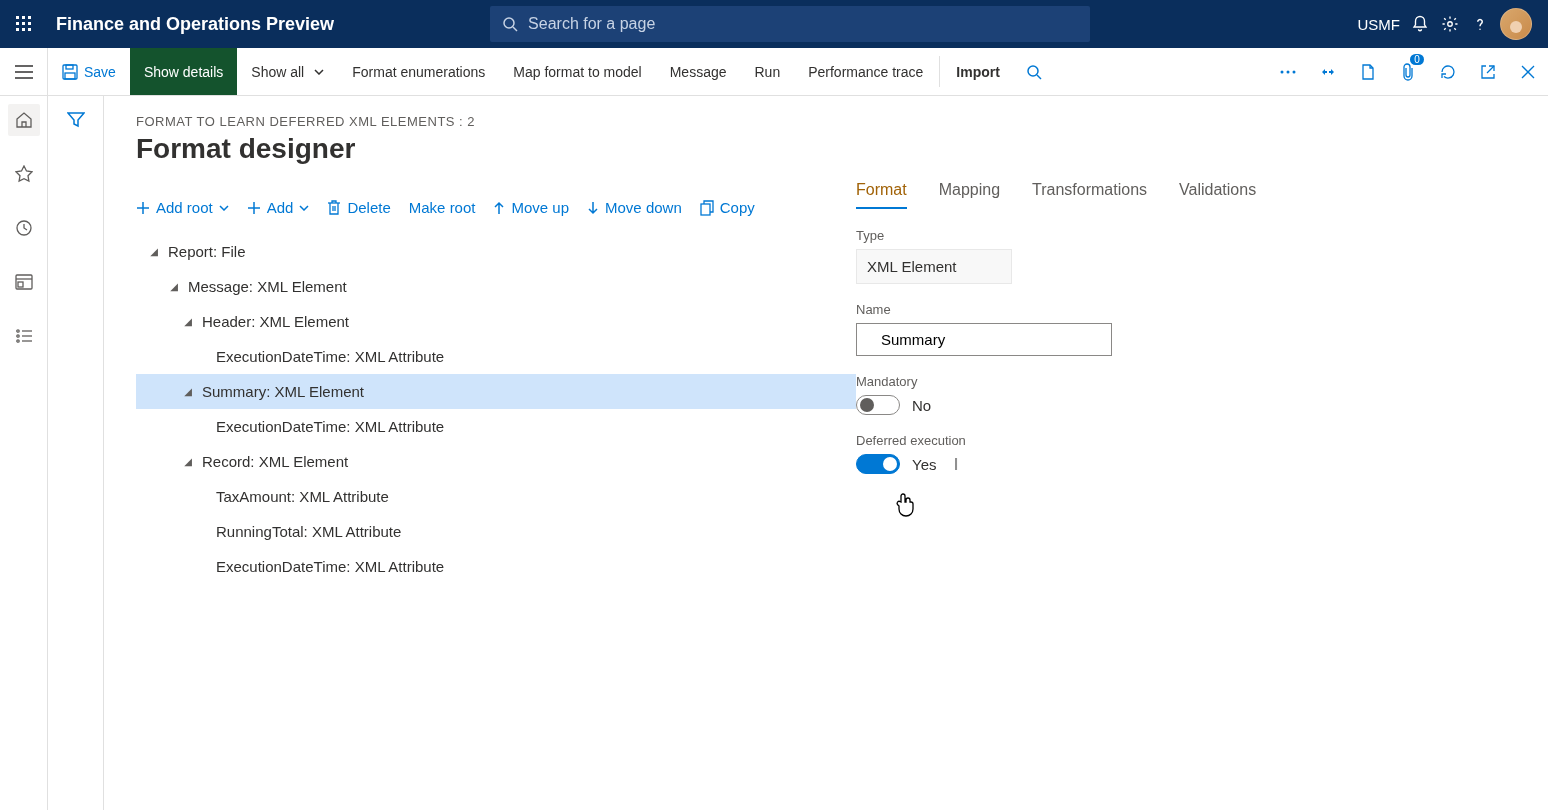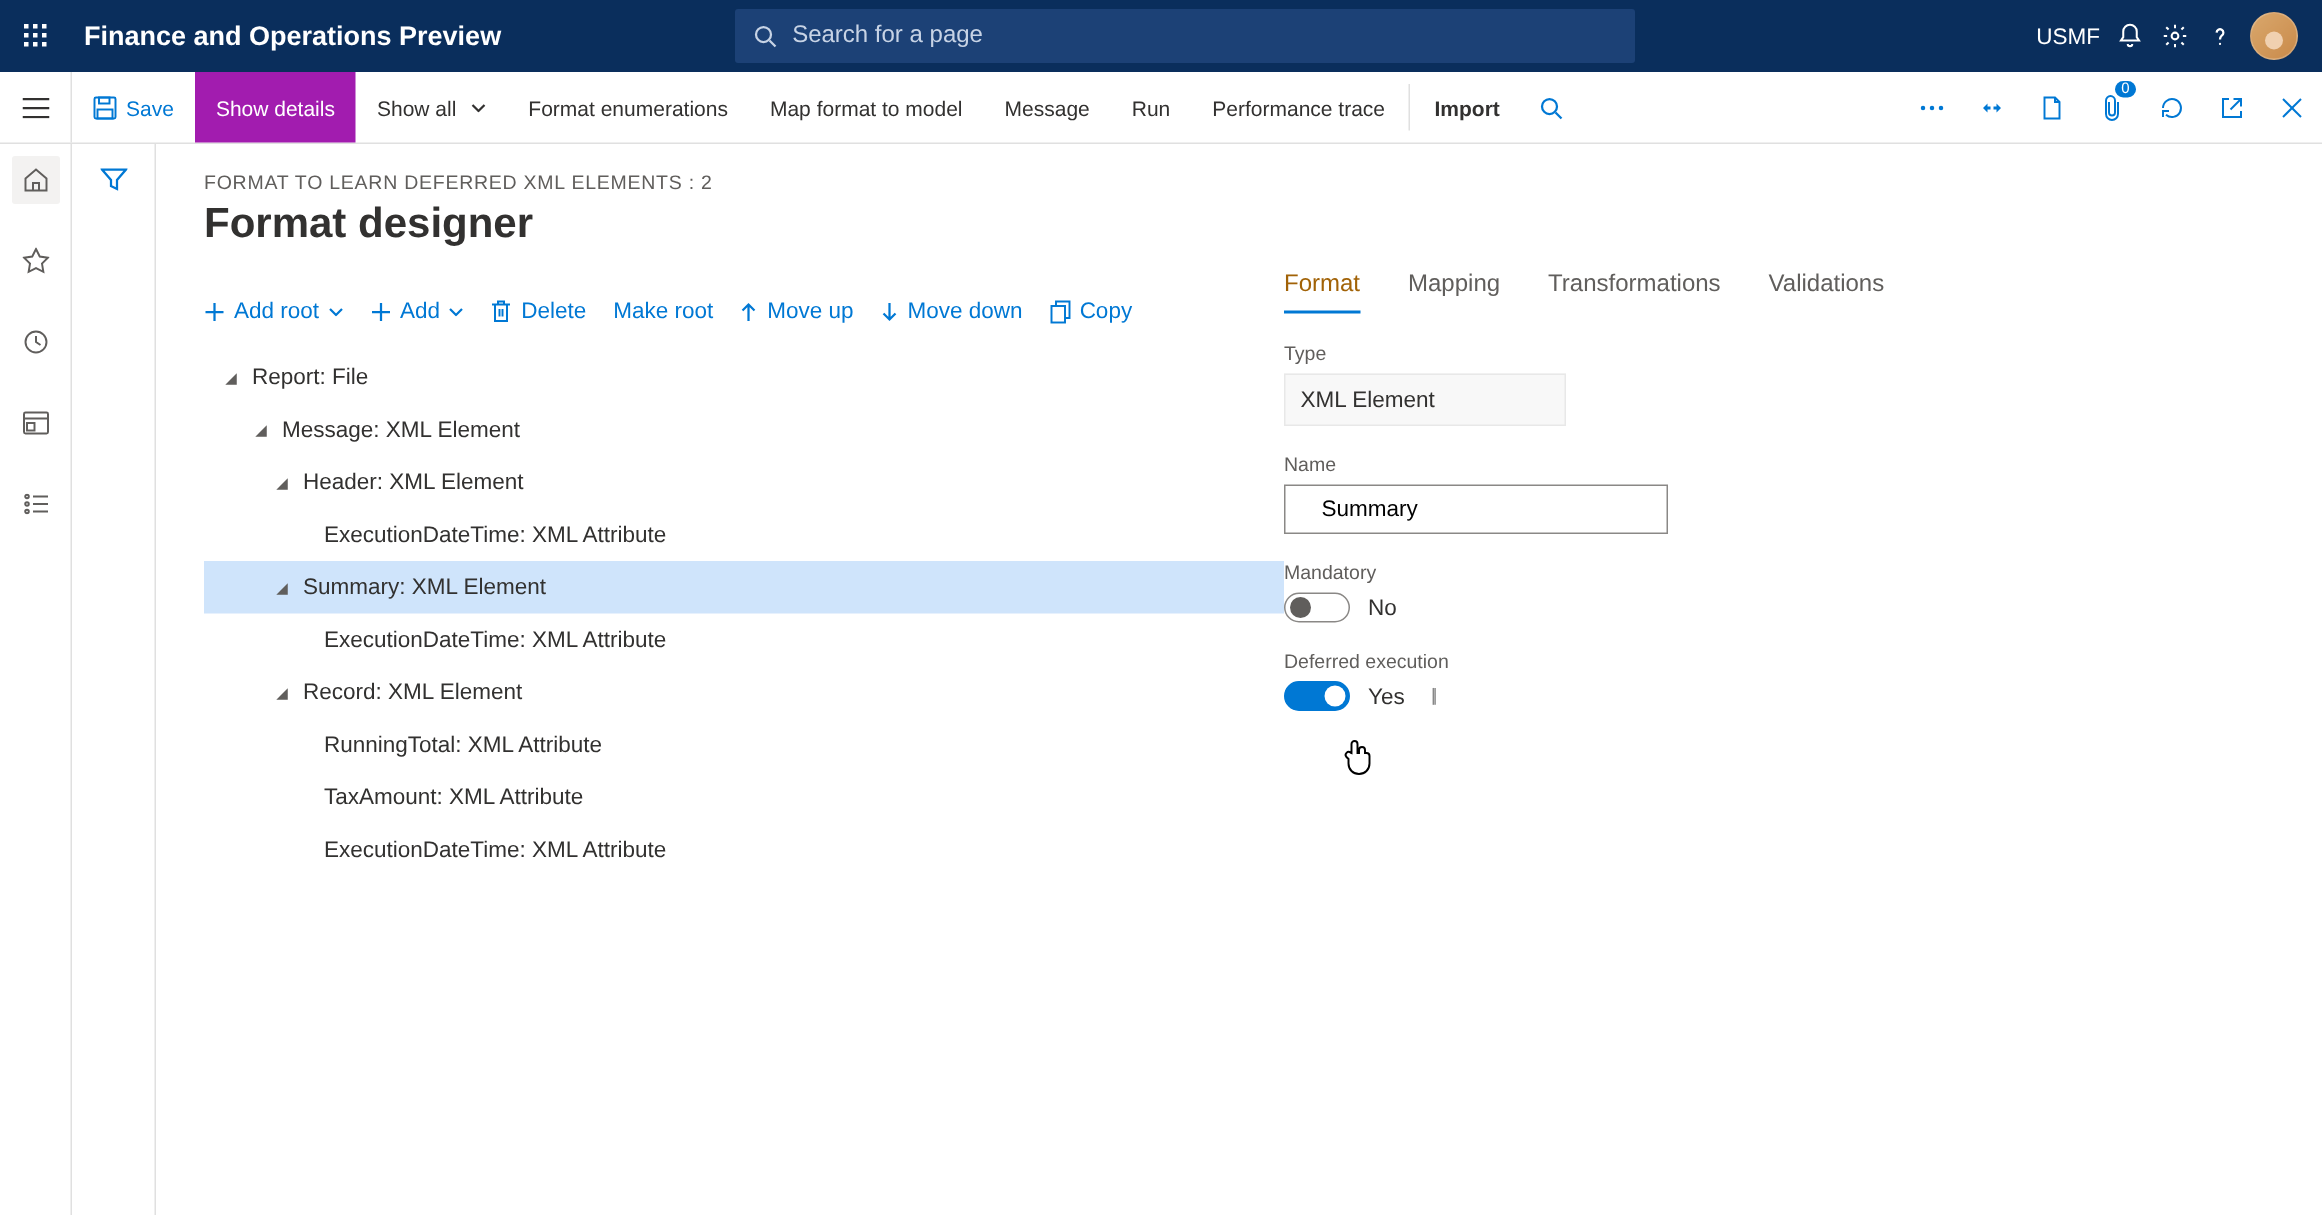--- a/index.html
+++ b/index.html
@@ -18,21 +18,21 @@
 .topbar .right .txt { font-size: 15px; }
 .topbar .right .icon { width: 20px; height: 20px; display:flex; align-items:center; justify-content:center; cursor:pointer; }
 .topbar .avatar { width: 32px; height: 32px; border-radius: 50%; background: linear-gradient(135deg,#d9a76c,#c98a4a); border: 1px solid #fff3; overflow:hidden; display:flex; align-items:flex-end; justify-content:center;}
 .topbar .avatar .head { width:12px; height:12px; border-radius:50%; background:#f0d0b0; position:relative; top:-6px;}
 
 
 .cmdbar { height: 48px; border-bottom: 1px solid #e0e0e0; display:flex; align-items:stretch; background:#fff; }
 .cmdbar .hamburger { width: 48px; display:flex; align-items:center; justify-content:center; border-right: 1px solid #e0e0e0; cursor:pointer;}
 .cmdbar .cmd { display:flex; align-items:center; padding: 0 14px; cursor:pointer; color:#323130; gap:6px; }
 .cmdbar .cmd.save { color:#0078d4; }
-.cmdbar .cmd.primary { background:#a21caf; color:#fff; }
+.cmdbar .cmd.primary { background:#14532d; color:#fff; }
 .cmdbar .cmd .chev { margin-left:4px; }
 .cmdbar .divider { width:1px; background:#e0e0e0; margin: 8px 2px; }
 .cmdbar .flex { flex:1; }
 .cmdbar .iconbtn { width:40px; display:flex; align-items:center; justify-content:center; cursor:pointer; color:#0078d4; position:relative;}
 .cmdbar .badge { position:absolute; top:6px; right:4px; background:#0078d4; color:#fff; border-radius:8px; font-size:10px; padding:0 4px; min-width:14px; text-align:center;}
 
 
 .leftrail { position: fixed; top: 96px; left: 0; width: 48px; bottom: 0; border-right: 1px solid #e0e0e0; background:#fff; display:flex; flex-direction:column; align-items:center; padding-top:8px; gap: 22px; }
 .leftrail .railbtn { width:32px; height:32px; display:flex; align-items:center; justify-content:center; cursor:pointer; color:#605e5c; border-radius:2px;}
 .leftrail .railbtn.active { background:#f3f2f1; }
@@ -63,21 +63,21 @@
 .treerow .exp { width:16px; display:inline-flex; justify-content:center; font-size:10px; color:#605e5c; margin-right:6px;}
 .treerow .lbl { white-space:nowrap; }
 
 
 .ptabs { display:flex; gap: 32px; border-bottom: 1px solid transparent; }
 .ptab { padding-bottom: 8px; cursor:pointer; color:#605e5c; font-size:16px;}
 .ptab.active { color:#a16207; border-bottom: 2px solid #0078d4; font-weight:400;}
 
 .pfield { margin-top: 18px; }
 .pfield label { display:block; font-size:13px; color:#605e5c; margin-bottom:6px; }
-.pfield .ro { background:#f8f8f8; border:1px solid #e8e8e8; padding:8px 10px; width:188px; font-size:15px;}
+.pfield .ro { background:#f8f8f8; border:1px solid #e8e8e8; padding:8px 10px; width:156px; font-size:15px;}
 .pfield input[type=text] { border:1px solid #8a8886; padding:7px 24px; width:256px; font-size:15px; outline:none;}
 
 
 .toggle-wrap { display:flex; align-items:center; gap:12px; }
 .toggle { width:44px; height:20px; border-radius:10px; background:#fff; border:1px solid #8a8886; position:relative; cursor:pointer;}
 .toggle .knob { width:14px; height:14px; border-radius:50%; background:#605e5c; position:absolute; top:2px; left:3px; transition:.15s;}
 .toggle.on { background:#0078d4; border-color:#0078d4;}
 .toggle.on .knob { background:#fff; left:26px; }
 .toggle-label { font-size:15px; }
 
@@ -386,24 +386,24 @@
             <span class="lbl">Summary: XML Element</span>
           </div>
         <div class="treerow" style="padding-left:80px">
             <span class="lbl">ExecutionDateTime: XML Attribute</span>
           </div>
         <div class="treerow" style="padding-left:44px">
             <span class="exp">◢</span>
             <span class="lbl">Record: XML Element</span>
           </div>
         <div class="treerow" style="padding-left:80px">
+            <span class="lbl">TaxAmount: XML Attribute</span>
+          </div>
+        <div class="treerow" style="padding-left:80px">
             <span class="lbl">RunningTotal: XML Attribute</span>
-          </div>
-        <div class="treerow" style="padding-left:80px">
-            <span class="lbl">TaxAmount: XML Attribute</span>
           </div>
         <div class="treerow" style="padding-left:80px">
             <span class="lbl">ExecutionDateTime: XML Attribute</span>
           </div>
       </div>
     </div>
 
     <div class="propcol">
       <div class="ptabs">
         <div class="ptab active">Format</div>

